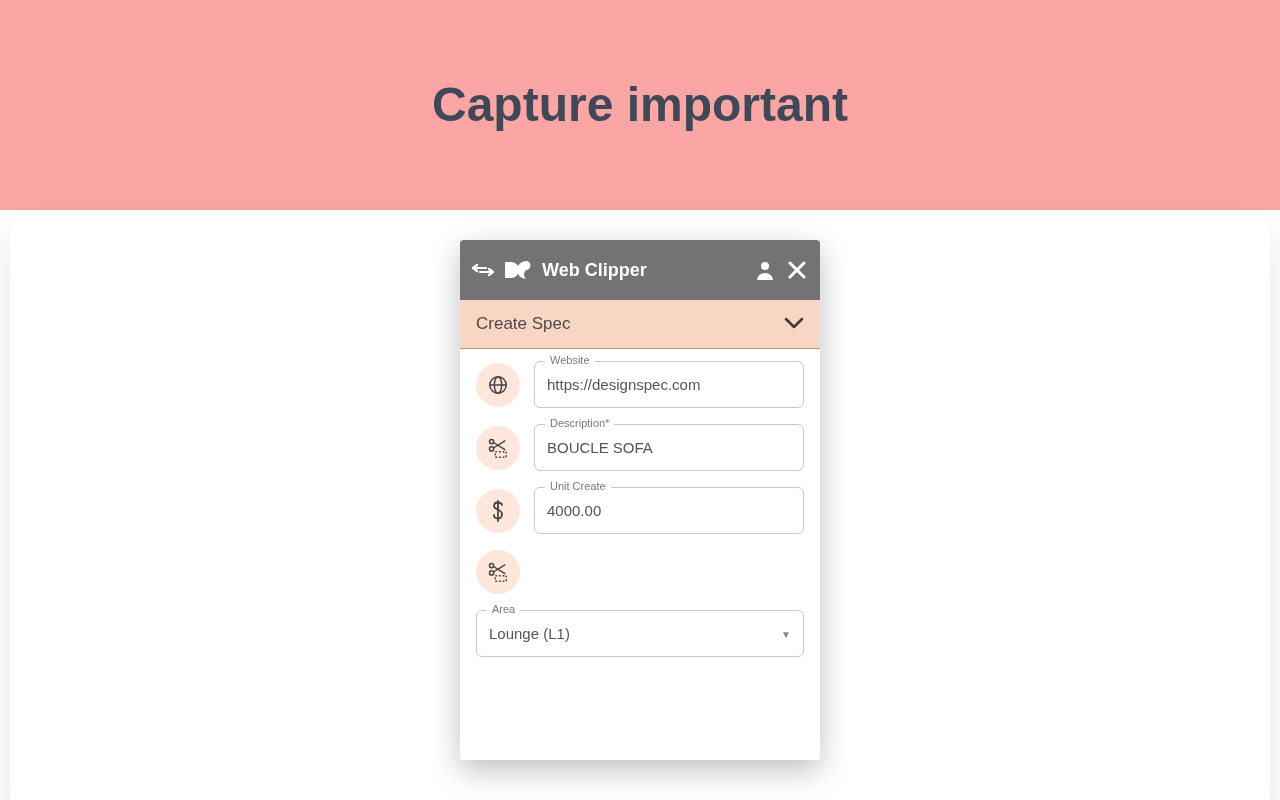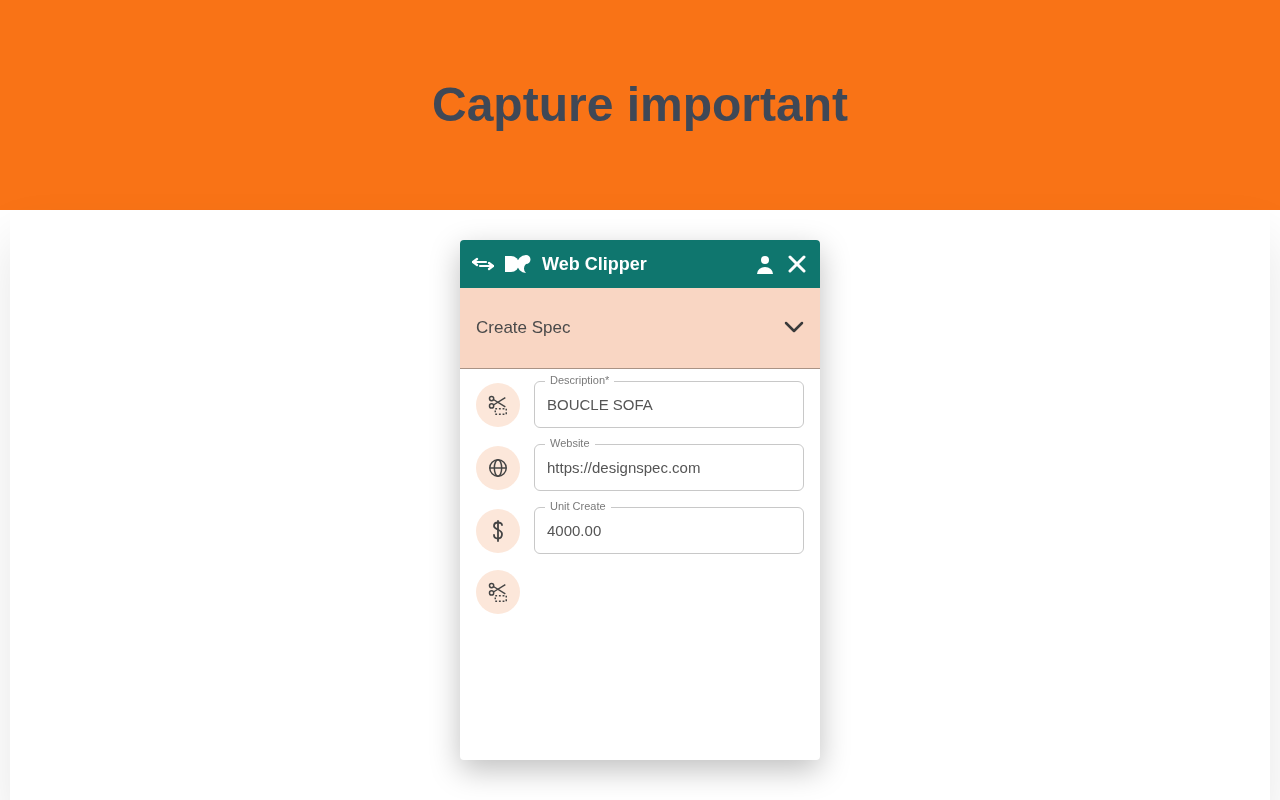--- a/index.html
+++ b/index.html
@@ -4,21 +4,21 @@
   <style>
     * { box-sizing: border-box; margin: 0; padding: 0; }
     body {
       font-family: -apple-system, BlinkMacSystemFont, 'Segoe UI', sans-serif;
       width: 1280px;
       height: 800px;
       background: #fff;
       overflow: hidden;
     }
     .hero-banner {
-      background: #f97316;
+      background: #fca5a5;
       height: 210px;
       display: flex;
       align-items: center;
       justify-content: center;
       text-align: center;
     }
     .headline {
       font-size: 48px;
       font-weight: 700;
       color: #3f4856;
@@ -36,48 +36,48 @@
       width: 360px;
       background: #fff;
       border-radius: 4px;
       box-shadow: 0 10px 30px rgba(0,0,0,0.25);
       overflow: hidden;
       display: flex;
       flex-direction: column;
       height: 520px;
     }
     .widget-header {
-      background: #0f766e;
+      background: #737373;
       color: #fff;
       display: flex;
       align-items: center;
       padding: 8px 12px;
       gap: 10px;
-      height: 48px;
+      height: 60px;
     }
     .widget-header .spacer { flex: 1; }
     .widget-title {
       font-size: 18px;
       font-weight: 600;
       color: #fff;
     }
     .logo-d {
       display: flex;
       align-items: center;
       gap: 1px;
       font-weight: 800;
       font-size: 18px;
     }
     .section-bar {
       background: #f9d6c3;
       border-bottom: 1px solid #aa9385;
       display: flex;
       align-items: center;
       justify-content: space-between;
-      padding: 30px 16px;
+      padding: 14px 16px;
       color: #3a3a3a;
     }
     .section-title {
       font-size: 17px;
       font-weight: 500;
       color: #4a4a4a;
     }
     .form-area {
       padding: 12px 16px 16px 16px;
       display: flex;
@@ -198,68 +198,73 @@
           <path d="M2 2 L10 10 L18 2" stroke="#3a3a3a" stroke-width="2.5" fill="none" stroke-linecap="round" stroke-linejoin="round"></path>
         </svg>
       </span>
     </div>
 
     <div class="form-area">
 
       <div class="form-row">
         <div class="icon-circle">
           <svg width="22" height="22" viewBox="0 0 24 24" fill="none" stroke="#444" stroke-width="1.6">
-            <circle cx="5" cy="5" r="2.3"></circle>
-              <circle cx="5" cy="13" r="2.3"></circle>
-            <line x1="7" y1="6" x2="20" y2="14"></line>
-              <line x1="7" y1="12" x2="20" y2="4"></line>
-            <rect x="9" y="16" width="12" height="6" stroke-dasharray="2 2"></rect>
-          </svg>
-        </div>
-        <div class="field-wrap">
-          <span class="field-label">Description*</span>
-          <input class="field-input" value="BOUCLE SOFA" style="">
-        </div>
-      </div>
-
-      <div class="form-row">
-        <div class="icon-circle">
-          <svg width="22" height="22" viewBox="0 0 24 24" fill="none" stroke="#444" stroke-width="1.6">
             <circle cx="12" cy="12" r="9"></circle>
             <ellipse cx="12" cy="12" rx="4" ry="9"></ellipse>
             <line x1="3" y1="12" x2="21" y2="12"></line>
           </svg>
         </div>
         <div class="field-wrap">
           <span class="field-label">Website</span>
           <input class="field-input" value="https://designspec.com" style="">
-        </div>
-      </div>
-
-      <div class="form-row">
-        <div class="icon-circle">
-          <svg width="14" height="22" viewBox="0 0 14 22" fill="none" stroke="#444" stroke-width="1.8" stroke-linecap="round">
-            <line x1="7" y1="1" x2="7" y2="21"></line>
-            <path d="M11 5 C11 3 9 2.5 7 2.5 C4 2.5 3 4 3 6 C3 10 11 9 11 14 C11 17 9 18.5 7 18.5 C5 18.5 3 17.5 3 15"></path>
-          </svg>
-        </div>
-        <div class="field-wrap">
-          <span class="field-label">Unit Create</span>
-          <input class="field-input" value="4000.00" style="">
         </div>
       </div>
 
       <div class="form-row">
         <div class="icon-circle">
           <svg width="22" height="22" viewBox="0 0 24 24" fill="none" stroke="#444" stroke-width="1.6">
             <circle cx="5" cy="5" r="2.3"></circle>
               <circle cx="5" cy="13" r="2.3"></circle>
             <line x1="7" y1="6" x2="20" y2="14"></line>
               <line x1="7" y1="12" x2="20" y2="4"></line>
             <rect x="9" y="16" width="12" height="6" stroke-dasharray="2 2"></rect>
           </svg>
         </div>
-      </div>
-
+        <div class="field-wrap">
+          <span class="field-label">Description*</span>
+          <input class="field-input" value="BOUCLE SOFA" style="">
+        </div>
+      </div>
+
+      <div class="form-row">
+        <div class="icon-circle">
+          <svg width="14" height="22" viewBox="0 0 14 22" fill="none" stroke="#444" stroke-width="1.8" stroke-linecap="round">
+            <line x1="7" y1="1" x2="7" y2="21"></line>
+            <path d="M11 5 C11 3 9 2.5 7 2.5 C4 2.5 3 4 3 6 C3 10 11 9 11 14 C11 17 9 18.5 7 18.5 C5 18.5 3 17.5 3 15"></path>
+          </svg>
+        </div>
+        <div class="field-wrap">
+          <span class="field-label">Unit Create</span>
+          <input class="field-input" value="4000.00" style="">
+        </div>
+      </div>
+
+      <div class="form-row">
+        <div class="icon-circle">
+          <svg width="22" height="22" viewBox="0 0 24 24" fill="none" stroke="#444" stroke-width="1.6">
+            <circle cx="5" cy="5" r="2.3"></circle>
+              <circle cx="5" cy="13" r="2.3"></circle>
+            <line x1="7" y1="6" x2="20" y2="14"></line>
+              <line x1="7" y1="12" x2="20" y2="4"></line>
+            <rect x="9" y="16" width="12" height="6" stroke-dasharray="2 2"></rect>
+          </svg>
+        </div>
+      </div>
+
+      <div class="select-row">
+        <span class="field-label">Area</span>
+        <input class="field-input" readonly="" value="Lounge (L1)" style="">
+        <span class="select-caret">▼</span>
+      </div>
 
     </div>
   </div>
 </div>
 
 </body></html>

